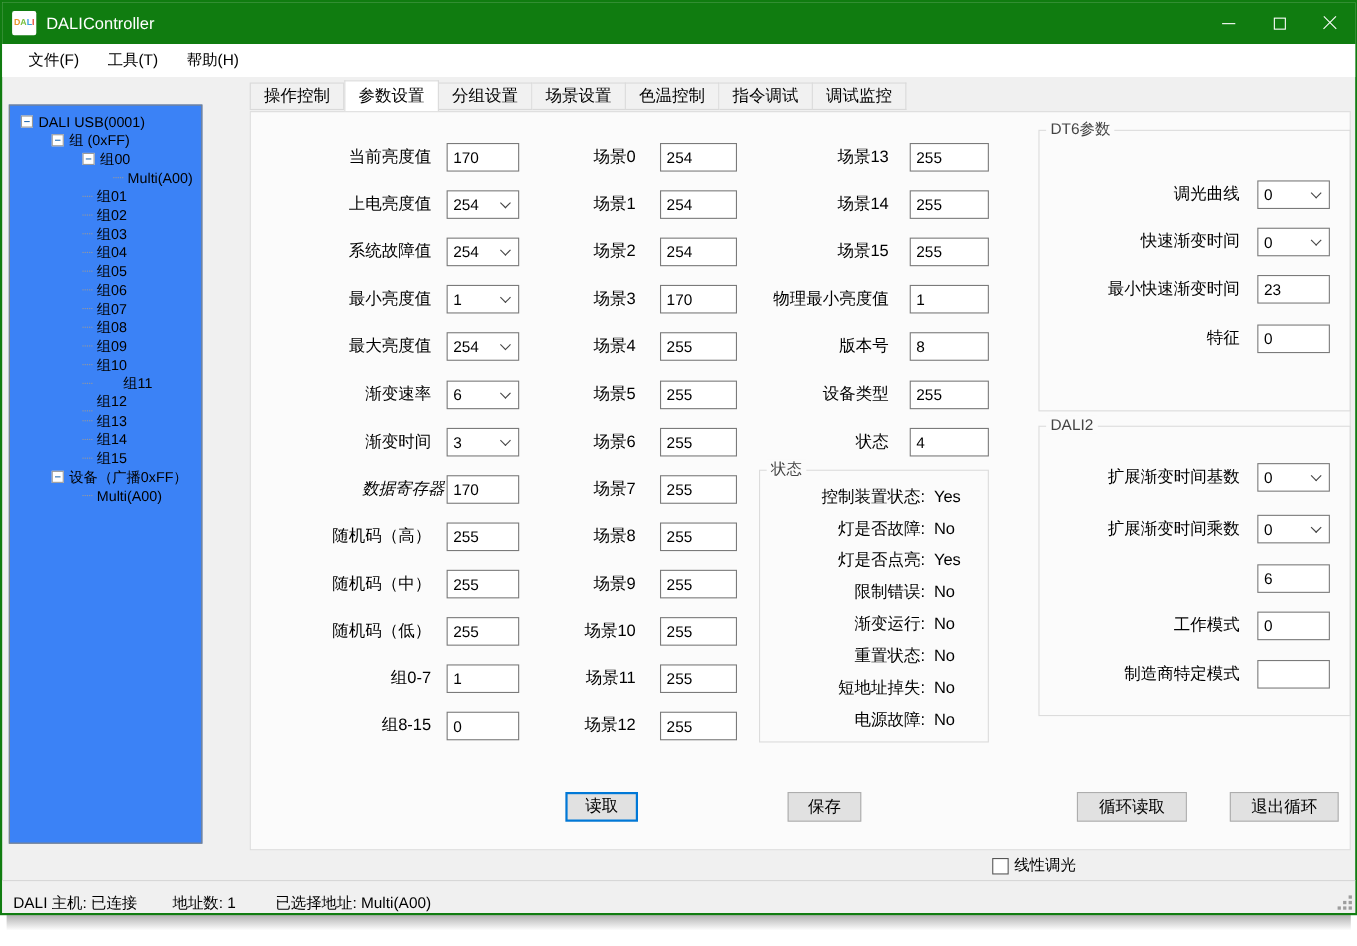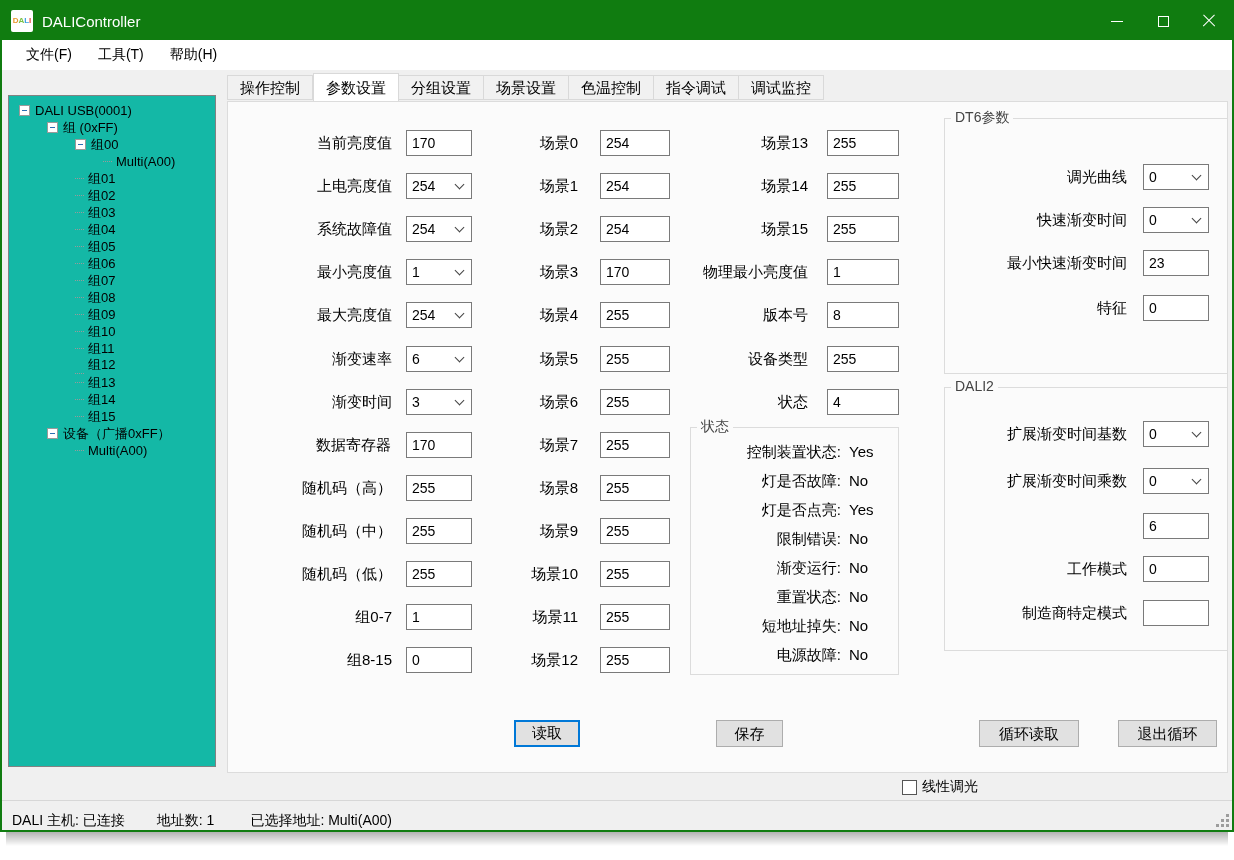--- a/index.html
+++ b/index.html
@@ -26,21 +26,21 @@
   .glyph-close i { position:absolute; left:0; top:7px; width:16px; height:1.4px; background:#fff; }
   .glyph-close i:nth-child(1){ transform:rotate(45deg); }
   .glyph-close i:nth-child(2){ transform:rotate(-45deg); }
 
   
   .menubar { position:absolute; left:0; top:38px; right:0; height:30px; background:#fff;
     display:flex; align-items:center; padding-left:16px; font-size:14px; }
   .menu-item { padding:4px 8px; margin-right:10px; cursor:default; }
 
   
-  .tree { position:absolute; left:6px; top:93px; width:208px; height:672px; background:#14b8a6;
+  .tree { position:absolute; left:6px; top:93px; width:176px; height:672px; background:#3b82f6;
     border:1px solid #828282; padding:6px 0 0 2px; overflow:hidden; }
   .trow { height:17px; display:flex; align-items:center; font-size:13px; white-space:nowrap; }
   .expander { flex:none; width:11px; height:11px; border:1px solid #9a9a9a; background:#fff;
     position:relative; margin-right:5px; }
   .expander::before { content:""; position:absolute; left:2px; right:2px; top:4px; height:1px; background:#2b6fb3; }
   .leafdash { flex:none; width:9px; height:0; border-top:1px dotted #9a9a9a; margin-right:4px; }
 
   
   .tabstrip { position:absolute; left:225px; top:71px; display:flex; align-items:flex-end; z-index:3; }
   .tab { height:25px; line-height:24px; padding:0 12px; font-size:15px; background:#f1f1f1;
@@ -172,21 +172,21 @@
         <span>组08</span>
       </div>
       <div class="trow" style="padding-left: 64px;">
         <span class="leafdash"></span>
         <span>组09</span>
       </div>
       <div class="trow" style="padding-left: 64px;">
         <span class="leafdash"></span>
         <span>组10</span>
       </div>
-      <div class="trow" style="padding-left: 64px;">
+      <div class="trow" style="padding-left: 64px; gap: 24px;">
         <span class="leafdash"></span>
         <span>组11</span>
       </div>
       <div class="trow" style="padding-left: 64px; align-items: flex-end;">
         <span class="leafdash"></span>
         <span>组12</span>
       </div>
       <div class="trow" style="padding-left: 64px;">
         <span class="leafdash"></span>
         <span>组13</span>
@@ -262,21 +262,21 @@
           </div>
         </div>
         <div class="frow" style="top: 286.6px;">
           <span class="flabel" style="left: 14px; width: 150px;">渐变时间</span>
           <div class="combo" style="left: 178px; width: 66px;">
             <span class="cval">3</span>
             <span class="chev"></span>
           </div>
         </div>
         <div class="frow" style="top: 329.7px;">
-          <span class="flabel" style="left: 13px; width: 150px;">数据寄存器</span>
+          <span class="flabel" style="left: 26px; width: 150px; font-style: italic;">数据寄存器</span>
           <input class="fin" type="text" value="170" style="left: 178px; width: 66px;">
         </div>
         <div class="frow" style="top: 372.8px;">
           <span class="flabel" style="left: 14px; width: 150px;">随机码（高）</span>
           <input class="fin" type="text" value="255" style="left: 178px; width: 66px;">
         </div>
         <div class="frow" style="top: 415.9px;">
           <span class="flabel" style="left: 14px; width: 150px;">随机码（中）</span>
           <input class="fin" type="text" value="255" style="left: 178px; width: 66px;">
         </div>

